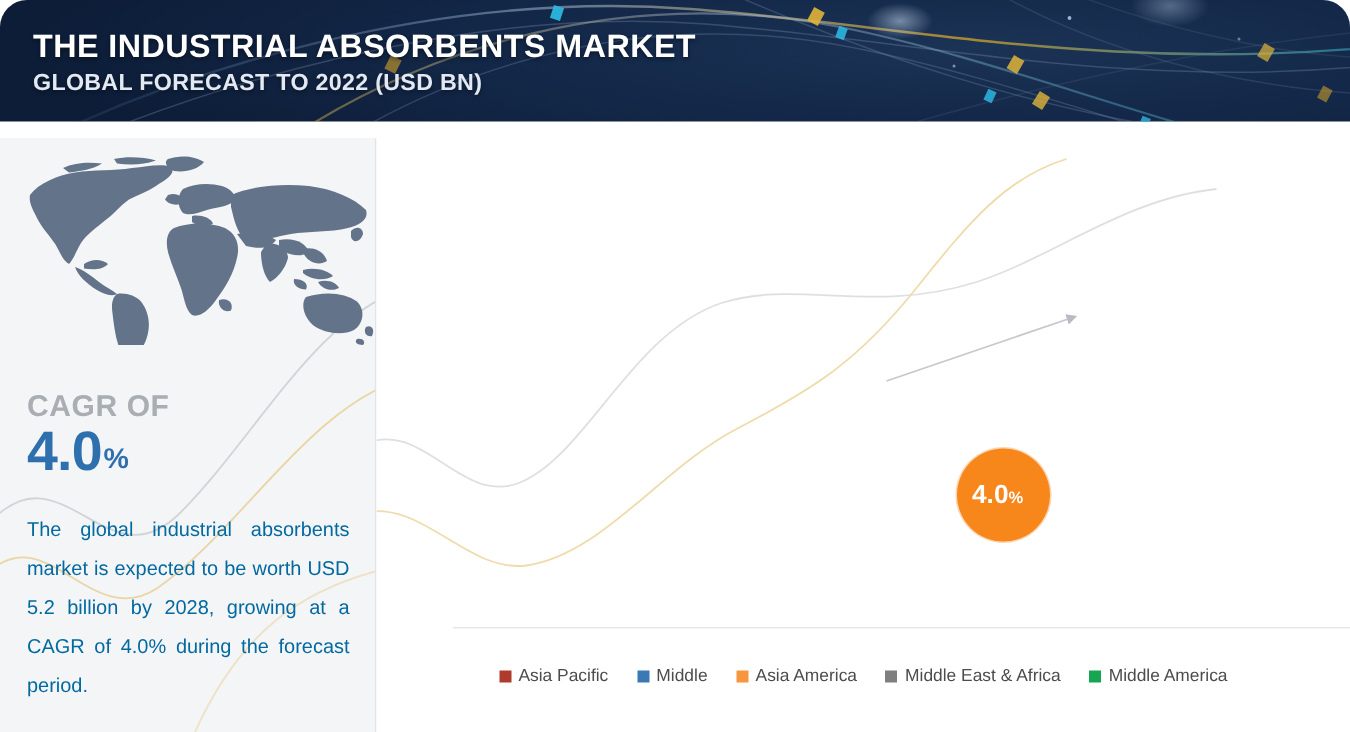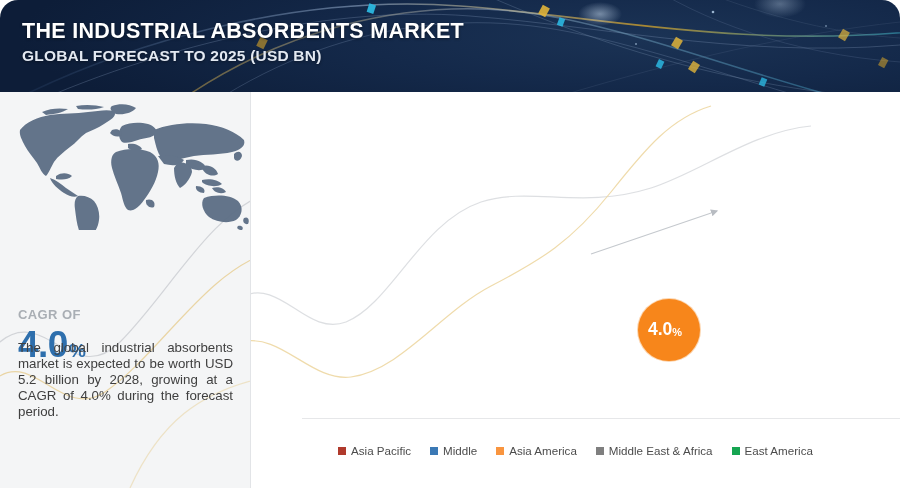--- a/index.html
+++ b/index.html
@@ -11,21 +11,21 @@
   }
   #page {
     position: relative;
     width: 900px; height: 488px;
     background: #ffffff;
   }
 
   
   #header {
     position: absolute; left: 0; top: 0;
-    width: 900px; height: 92px;
+    width: 900px; height: 81px;
     background: radial-gradient(ellipse 70% 120% at 72% 40%, #1b3355 0%, #14294a 45%, #0d1d38 100%);
     border-top-left-radius: 18px;
     border-top-right-radius: 18px;
     overflow: hidden;
   }
   #header-art { position: absolute; left: 0; top: 0; width: 900px; height: 92px; }
   #header-text {
     position: absolute; left: 22px; top: 18px;
     z-index: 4;
   }
@@ -54,35 +54,35 @@
     width: 244px; height: 155px;
     opacity: 0.95;
   }
   #sidebar-curves {
     position: absolute; left: 0; top: 0; width: 250px; height: 396px;
   }
   #cagr-block {
     position: absolute; left: 18px; top: 168px; z-index: 3;
   }
   #cagr-label {
-    font-size: 13px; font-weight: bold; color: #a9aeb4;
-    letter-spacing: 0.4px; line-height: 22px; margin-top: 44px;
+    font-size: 20px; font-weight: bold; color: #a9aeb4;
+    letter-spacing: 0.4px; line-height: 22px;
   }
   #cagr-value-row { display: flex; align-items: flex-end; line-height: 1; }
   #cagr-value {
     font-size: 37px; font-weight: bold; color: #2e6fad;
     letter-spacing: -0.5px;
   }
   #cagr-pct {
     font-size: 19px; font-weight: bold; color: #2e6fad;
     padding-bottom: 3px; padding-left: 1px;
   }
   #sidebar-body {
     position: absolute; left: 18px; top: 248px; width: 215px;
-    font-size: 13.3px; line-height: 16px; color: #404040;
+    font-size: 13.3px; line-height: 26px; color: #0369a1;
     text-align: justify; z-index: 3;
   }
   #sidebar-divider {
     position: absolute; left: 250px; top: 92px;
     width: 1px; height: 396px; background: #e2e4e7;
   }
 
   
   #chart-panel {
     position: absolute; left: 251px; top: 92px;
@@ -179,21 +179,21 @@
         <ellipse cx="600" cy="14" rx="22" ry="12" fill="url(#glow1)" opacity="0.6"></ellipse>
         <ellipse cx="780" cy="4" rx="26" ry="14" fill="url(#glow1)" opacity="0.4"></ellipse>
         <circle cx="713" cy="12" r="1.3" fill="#bcd6ef" opacity="0.8"></circle>
         <circle cx="636" cy="44" r="1" fill="#bcd6ef" opacity="0.6"></circle>
         <circle cx="826" cy="26" r="1" fill="#bcd6ef" opacity="0.5"></circle>
       </g>
     </svg>
 
     <div id="header-text">
       <div id="title">THE INDUSTRIAL ABSORBENTS MARKET</div>
-      <div id="subtitle">GLOBAL FORECAST TO 2025 (USD BN)</div>
+      <div id="subtitle">GLOBAL FORECAST TO 2022 (USD BN)</div>
     </div>
   </div>
 
   <div id="sidebar">
 
     <svg id="sidebar-curves" viewBox="0 0 250 396" preserveAspectRatio="none">
       <g fill="none" stroke-width="1.2">
         <path d="M-10 260 C 40 200 70 300 120 250 C 170 200 210 120 270 100" stroke="#c9ccd1" stroke-opacity="0.8"></path>
         <path d="M-10 292 C 30 250 60 330 105 300 C 160 262 205 180 270 160" stroke="#e8cf95" stroke-opacity="0.85"></path>
         <path d="M130 396 C 160 330 200 300 262 286" stroke="#e8cf95" stroke-opacity="0.5"></path>
@@ -330,17 +330,17 @@
       <div class="legend-item">
         <span class="legend-swatch" style="background:#f9953f;"></span>
         <span class="legend-label">Asia America</span>
       </div>
       <div class="legend-item">
         <span class="legend-swatch" style="background:#7f7f7f;"></span>
         <span class="legend-label">Middle East &amp; Africa</span>
       </div>
       <div class="legend-item">
         <span class="legend-swatch" style="background:#16a551;"></span>
-        <span class="legend-label">East America</span>
+        <span class="legend-label">Middle America</span>
       </div>
     </div>
   </div>
 </div>
 
 </body></html>

